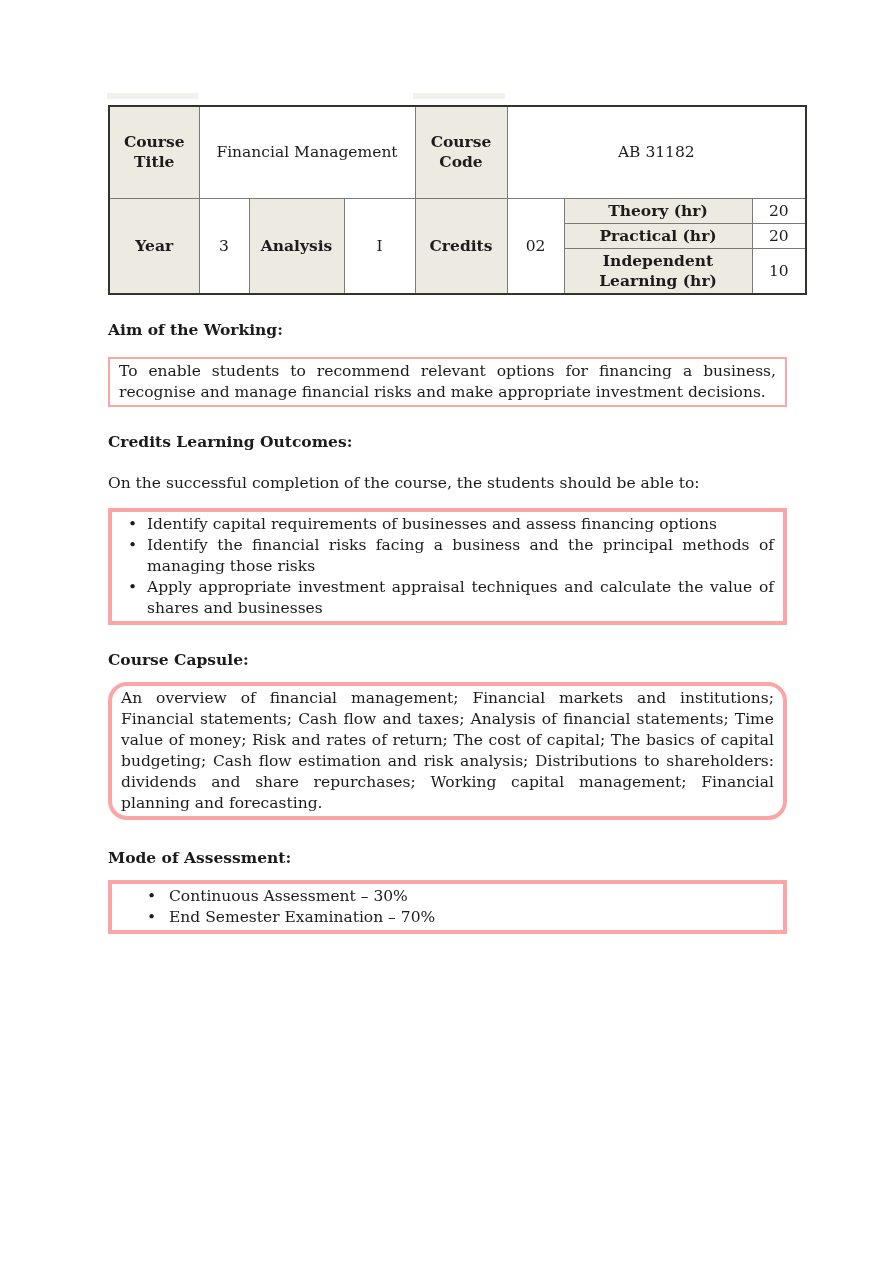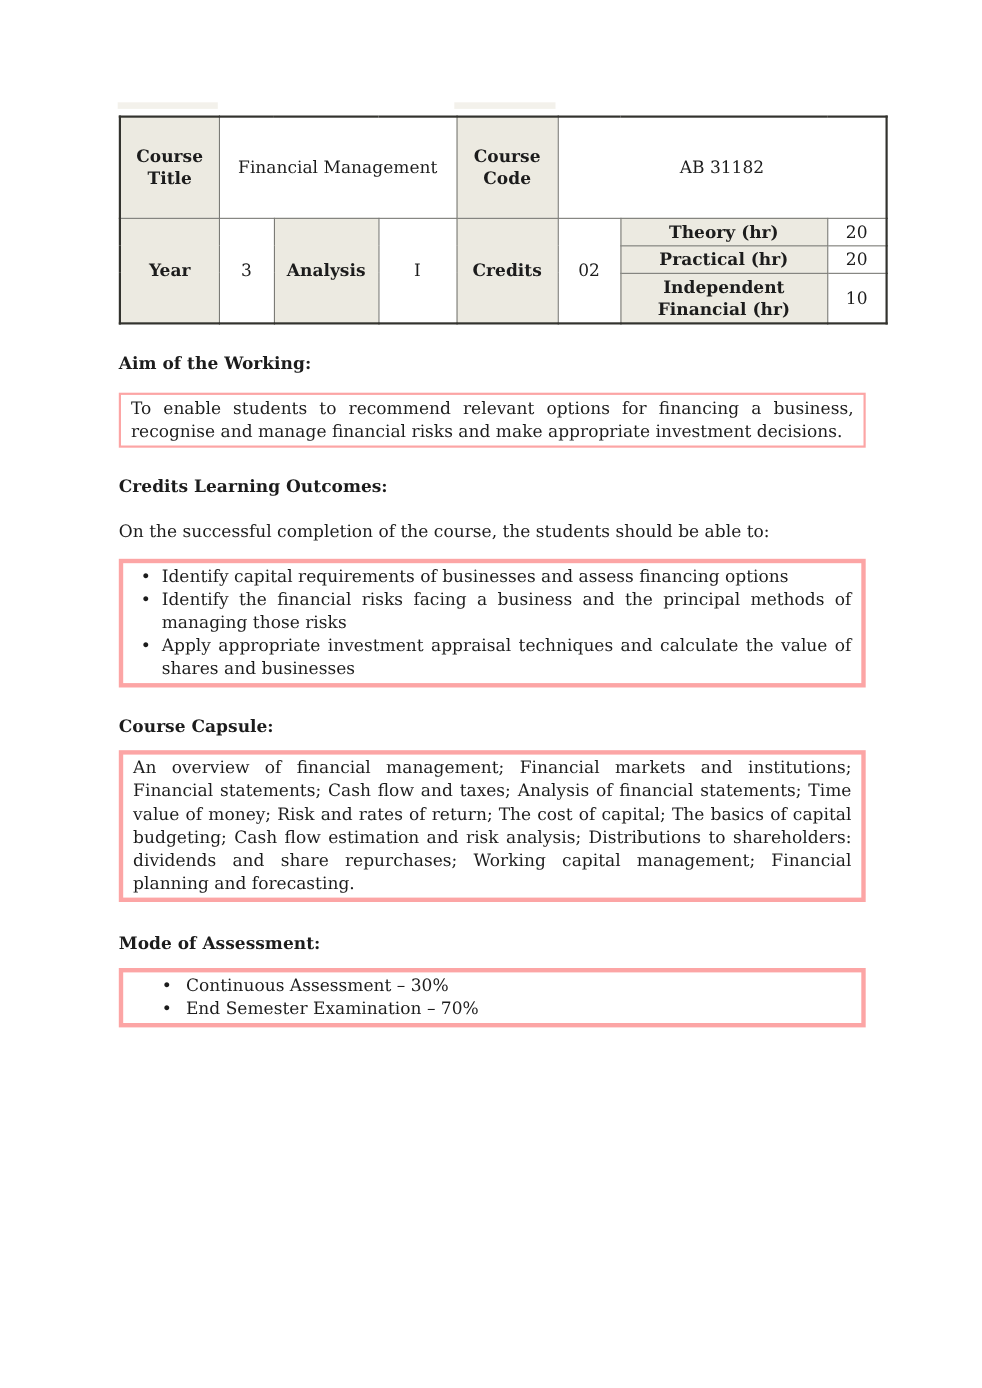--- a/index.html
+++ b/index.html
@@ -57,21 +57,21 @@
 
   .box {
     width: 679px;
     border: 4px solid #fca5a5;
     padding: 2px 9px;
     line-height: 21px;
   }
   .aim-box { border-width: 2px; margin-bottom: 24px; }
   .aim-box p { text-align: justify; }
   .ilo-box { margin-bottom: 24px; }
-  .capsule-box { margin-bottom: 27px; }
+  .capsule-box { margin-bottom: 27px; border-radius: 19px; }
   .capsule-box p { text-align: justify; }
 
   ul { list-style: none; }
   li { position: relative; padding-left: 26px; text-align: justify; line-height: 21px; }
   li::before { content: "\2022"; position: absolute; left: 7px; }
   .moa-box li { padding-left: 48px; text-align: left; }
   .moa-box li::before { left: 26px; }
 
   .footer {
     position: absolute;
@@ -117,21 +117,21 @@
           <td class="shade b" rowspan="3">Credits</td>
           <td rowspan="3">02</td>
           <td class="shade b">Theory (hr)</td>
           <td>20</td>
         </tr>
         <tr class="h2">
           <td class="shade b">Practical (hr)</td>
           <td>20</td>
         </tr>
         <tr class="h3">
-          <td class="shade b">Independent Financial (hr)</td>
+          <td class="shade b">Independent Learning (hr)</td>
           <td>10</td>
         </tr>
       </tbody>
     </table>
 
     <div class="h h-aim">Aim of the Working:</div>
     <div class="box aim-box">
       <p>To enable students to recommend relevant options for financing a business, recognise and manage financial risks and make appropriate investment decisions.</p>
     </div>
 

